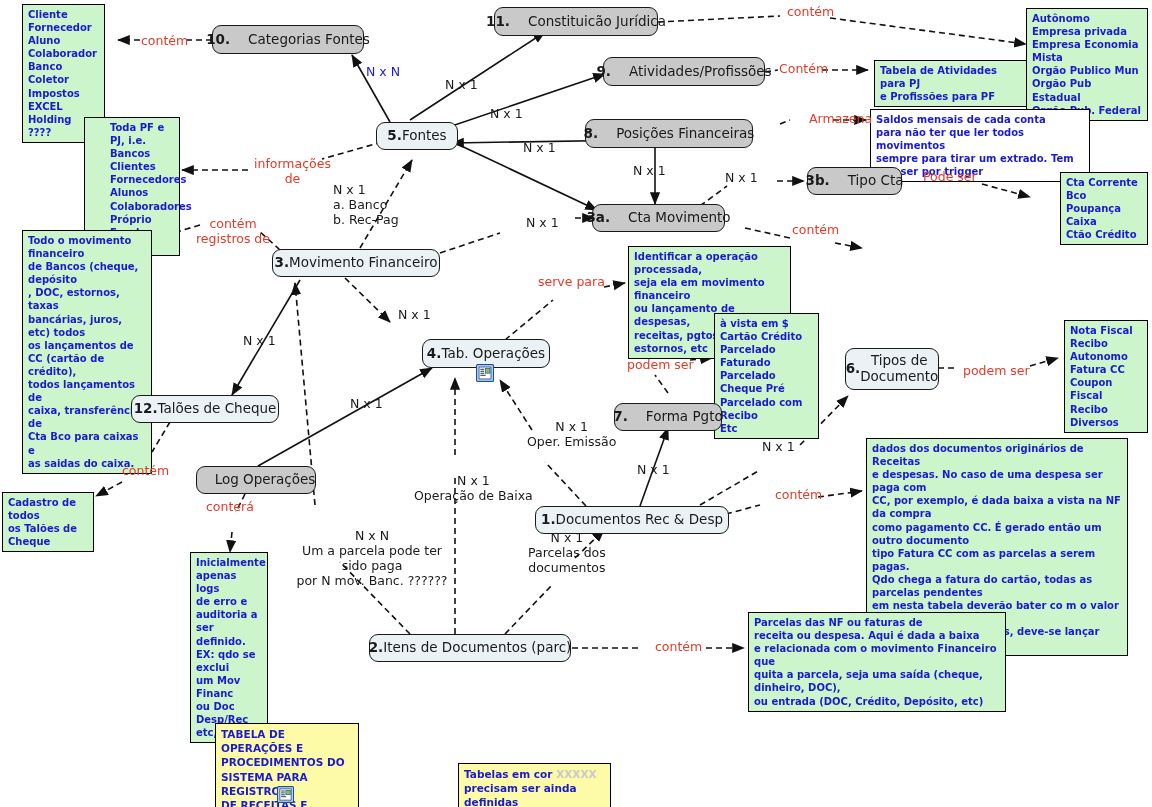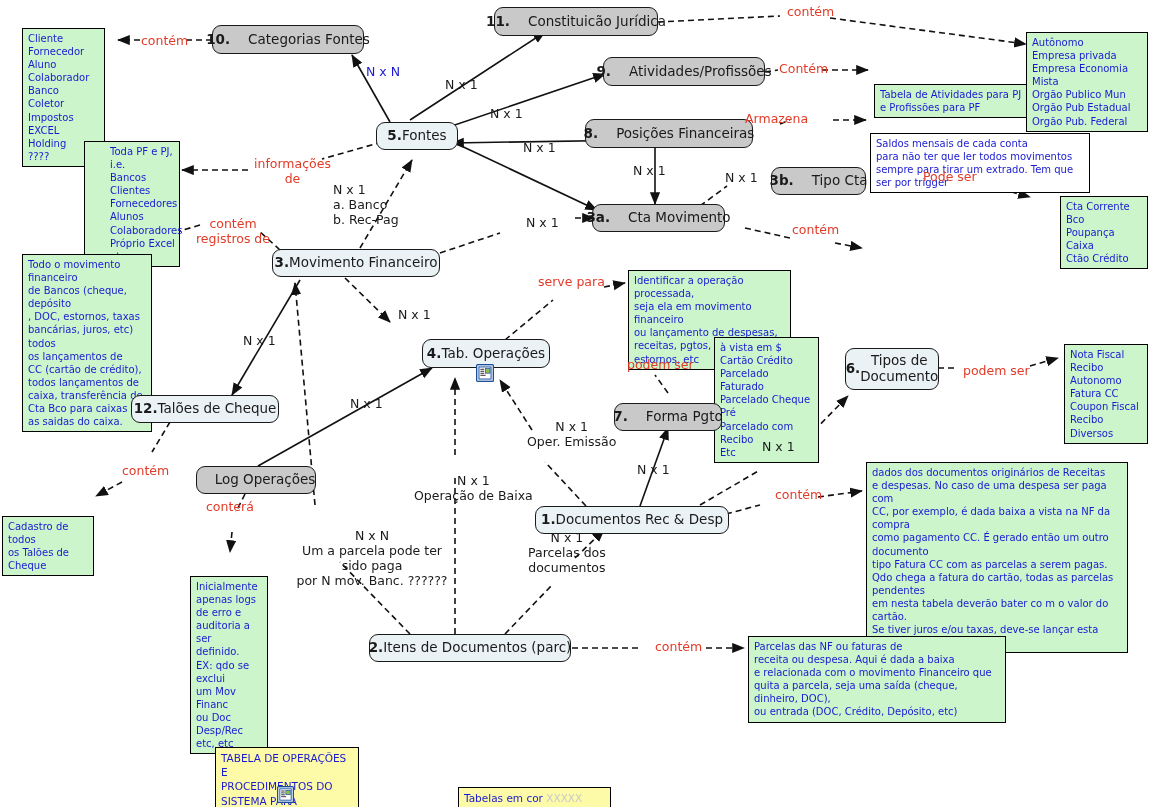--- a/index.html
+++ b/index.html
@@ -31,27 +31,26 @@
   .node.wrap{white-space:normal;}
 
   
   .abox{
     position:absolute;
     box-sizing:border-box;
     border:1.3px solid #000;
     background:#ccf5cc;
     font-family:"DejaVu Sans",sans-serif;
     font-size:10px;
-    font-weight:normal;
+    font-weight:bold;
     color:#1a1ad0;
     line-height:1.31;
     padding:3px 4px 3px 5px;
     white-space:pre-line;
     z-index:3;
-    margin-top:24px;
   }
   .abox.white{background:#ffffff;}
   .abox.yellow{background:#fdfaa8;color:#1a1ad0;font-size:10.5px;line-height:1.35;}
 
   
   .lab{
     position:absolute;
     font-family:"DejaVu Sans",sans-serif;
     font-size:12.5px;
     color:#1a1a1a;
@@ -286,21 +285,21 @@
   <div class="node gray" style="left:585px;top:119px;width:168px;height:29px;">
     <span class="num">8.</span>
       <span> Posições Financeiras</span>
   </div>
 
   <div class="node blue" style="left:376px;top:122px;width:82px;height:28px;">
     <span class="num">5.</span>
       <span> Fontes</span>
   </div>
 
-  <div class="node gray" style="left:771px;top:167px;width:95px;height:28px;">
+  <div class="node gray" style="left:807px;top:167px;width:95px;height:28px;">
     <span class="num">3b.</span>
       <span> Tipo Cta</span>
   </div>
 
   <div class="node gray" style="left:592px;top:204px;width:133px;height:28px;">
     <span class="num">3a.</span>
       <span> Cta Movimento</span>
   </div>
 
   <div class="node blue" style="left:272px;top:249px;width:168px;height:28px;">
@@ -352,21 +351,21 @@
   </div>
 
   <div class="node blue" style="left:369px;top:634px;width:202px;height:28px;">
     <span class="num">2.</span>
       <span> Itens de Documentos (parc)</span>
   </div>
 
   <div class="lab red" style="left:141px;top:33px;">contém</div>
   <div class="lab red" style="left:787px;top:4px;">contém</div>
   <div class="lab red" style="left:779px;top:61px;">Contém</div>
-  <div class="lab red" style="left:745px;top:111px;">Armazena</div>
+  <div class="lab red" style="left:809px;top:111px;">Armazena</div>
   <div class="lab red" style="left:923px;top:169px;">Pode ser</div>
   <div class="lab red" style="left:792px;top:222px;">contém</div>
   <div class="lab red ctr" style="left:254px;top:156px;">informações
 de</div>
   <div class="lab red ctr" style="left:196px;top:216px;">contém
 registros de</div>
   <div class="lab red" style="left:538px;top:274px;">serve para</div>
   <div class="lab red" style="left:627px;top:357px;">podem ser</div>
   <div class="lab red" style="left:963px;top:363px;">podem ser</div>
   <div class="lab red" style="left:122px;top:463px;">contém</div>

